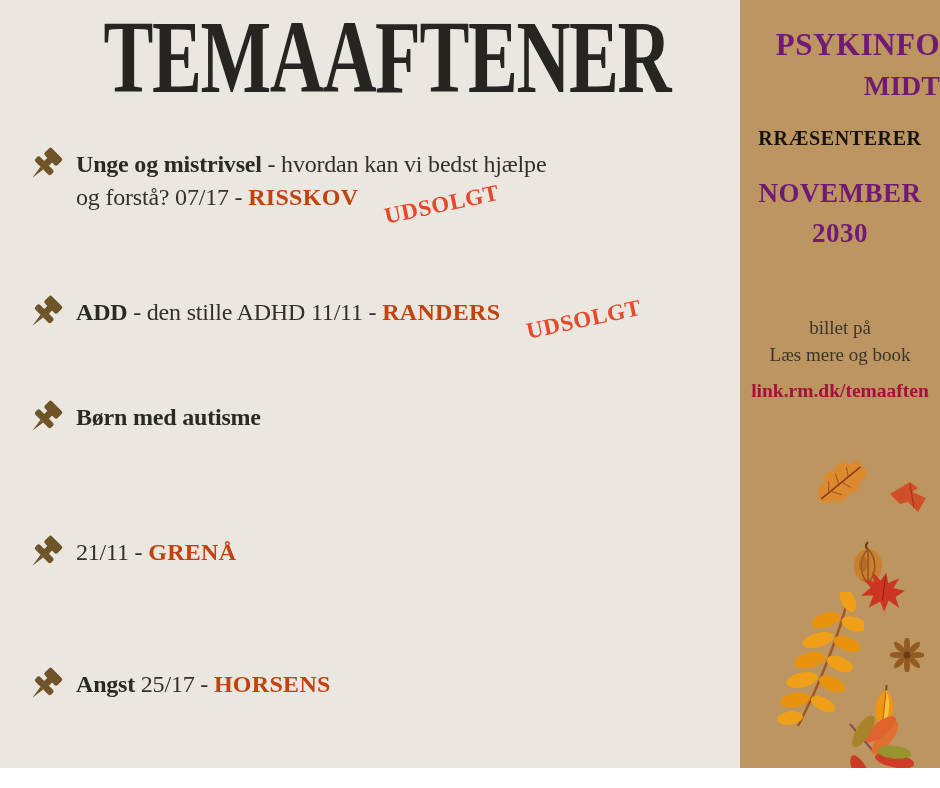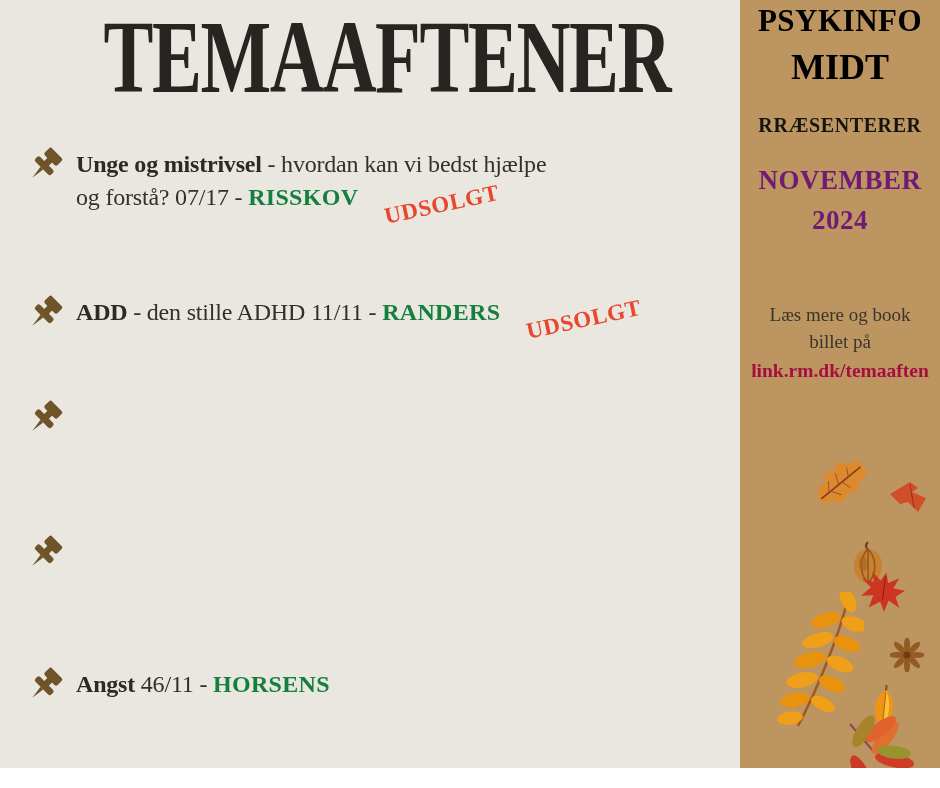--- a/index.html
+++ b/index.html
@@ -14,38 +14,38 @@
     font-size:104px; font-weight:800; letter-spacing:-2px; line-height:1.02;
     color:#262521; transform:scaleX(0.72); transform-origin:50% 0;
     white-space:nowrap;
   }
   .event {
     position:absolute; left:26px; right:20px; padding-left:50px;
     font-size:24px; line-height:33px; color:#33302b; letter-spacing:-0.2px;
   }
   .pin { position:absolute; left:0; top:-2px; }
   .b   { font-weight:700; color:#2b2a25; }
-  .loc { font-weight:700; color:#15803d; letter-spacing:0.3px; }
+  .loc { font-weight:700; color:#c2410c; letter-spacing:0.3px; }
   .soldout {
     display:inline-block; transform:rotate(-12deg) translateY(7px);
     color:#e8472b; font-weight:700; font-size:23px; letter-spacing:0.6px;
     margin-left:24px; white-space:nowrap;
   }
   
   .sidebar {
     position:relative; width:200px; height:100%; background:#bd9560;
     text-align:center;
   }
-  .brand { color:#000000; font-weight:800; line-height:1.38; }
+  .brand { margin-top:24px; color:#701a75; font-weight:800; line-height:1.38;text-align:right; }
   .brand-l1 { font-size:31px; letter-spacing:0.5px; }
-  .brand-l2 { font-size:36px; }
+  .brand-l2 { font-size:28px; }
   .presents { margin-top:22px; font-size:20px; font-weight:600; letter-spacing:0.6px; color:#17140f; }
   .month { margin-top:24px; color:#701a75; font-weight:800; font-size:27px; line-height:1.45; letter-spacing:0.5px; }
   .cta { margin-top:62px; font-size:19px; font-weight:500; color:#39352d; line-height:1.42; }
-  .cta-link { display:block; color:#a50f3f; font-weight:600; font-size:19.5px; margin-top:1px; cursor:pointer; }
+  .cta-link { display:block; color:#a50f3f; font-weight:600; font-size:19.5px; margin-top:8px; cursor:pointer; }
   .decor { position:absolute; }
 </style>
 </head>
 <body>
 
 <div class="poster">
 
   <div class="main">
 
     <h1 class="title">TEMAAFTENER</h1>
@@ -83,67 +83,69 @@
       <span class="pin">
         <svg width="38" height="38" viewBox="0 0 34 34">
             <g fill="#6f5329" transform="rotate(45 17 17)">
               <rect x="9" y="2" width="16" height="9" rx="2"></rect>
               <rect x="14" y="10" width="6" height="7"></rect>
               <rect x="7" y="15" width="20" height="6" rx="2"></rect>
               <polygon points="15.3,21 18.7,21 17,33"></polygon>
             </g>
           </svg>
       </span>
+      <div><span class="b">Børn med autisme</span></div>
     </div>
 
     <div class="event" style="top:536px">
       <span class="pin">
         <svg width="38" height="38" viewBox="0 0 34 34">
             <g fill="#6f5329" transform="rotate(45 17 17)">
               <rect x="9" y="2" width="16" height="9" rx="2"></rect>
               <rect x="14" y="10" width="6" height="7"></rect>
               <rect x="7" y="15" width="20" height="6" rx="2"></rect>
               <polygon points="15.3,21 18.7,21 17,33"></polygon>
             </g>
           </svg>
       </span>
+      <div><span>21/11 - </span><span class="loc">GRENÅ</span></div>
     </div>
 
     <div class="event" style="top:668px">
       <span class="pin">
         <svg width="38" height="38" viewBox="0 0 34 34">
             <g fill="#6f5329" transform="rotate(45 17 17)">
               <rect x="9" y="2" width="16" height="9" rx="2"></rect>
               <rect x="14" y="10" width="6" height="7"></rect>
               <rect x="7" y="15" width="20" height="6" rx="2"></rect>
               <polygon points="15.3,21 18.7,21 17,33"></polygon>
             </g>
           </svg>
       </span>
-      <div><span class="b">Angst</span><span> 46/11 - </span><span class="loc">HORSENS</span></div>
+      <div><span class="b">Angst</span><span> 25/17 - </span><span class="loc">HORSENS</span></div>
     </div>
   </div>
 
   <div class="sidebar">
 
     <div class="brand">
       <div class="brand-l1">PSYKINFO</div>
       <div class="brand-l2">MIDT</div>
     </div>
 
     <div class="presents">RRÆSENTERER</div>
 
     <div class="month">
       <div>NOVEMBER</div>
-      <div>2024</div>
+      <div>2030</div>
     </div>
 
     <div class="cta">
+      <div>billet på</div>
       <div>Læs mere og book</div>
-      <div>billet på</div>
       <span class="cta-link">link.rm.dk/temaaften</span>
     </div>
 
     <span class="decor" style="left:72px; top:460px; transform:rotate(-38deg)">
       <svg width="62" height="42" viewBox="0 0 60 40">
           <path d="M2,20 C6,12 10,8 16,12 C18,4 26,2 30,8 C34,2 44,4 46,12 C54,10 58,16 54,22 C58,28 50,34 44,30 C40,38 30,38 28,32 C22,38 12,36 12,28 C6,30 2,26 2,20 Z" fill="#dd8a2e"></path>
           <path d="M4,21 L53,20" stroke="#8a3a20" stroke-width="1.6" fill="none"></path>
           <path d="M14,20 L20,12 M26,20 L30,10 M38,20 L42,12 M16,21 L22,30 M30,21 L33,30" stroke="#a0522a" stroke-width="1" fill="none"></path>
         </svg>
     </span>

